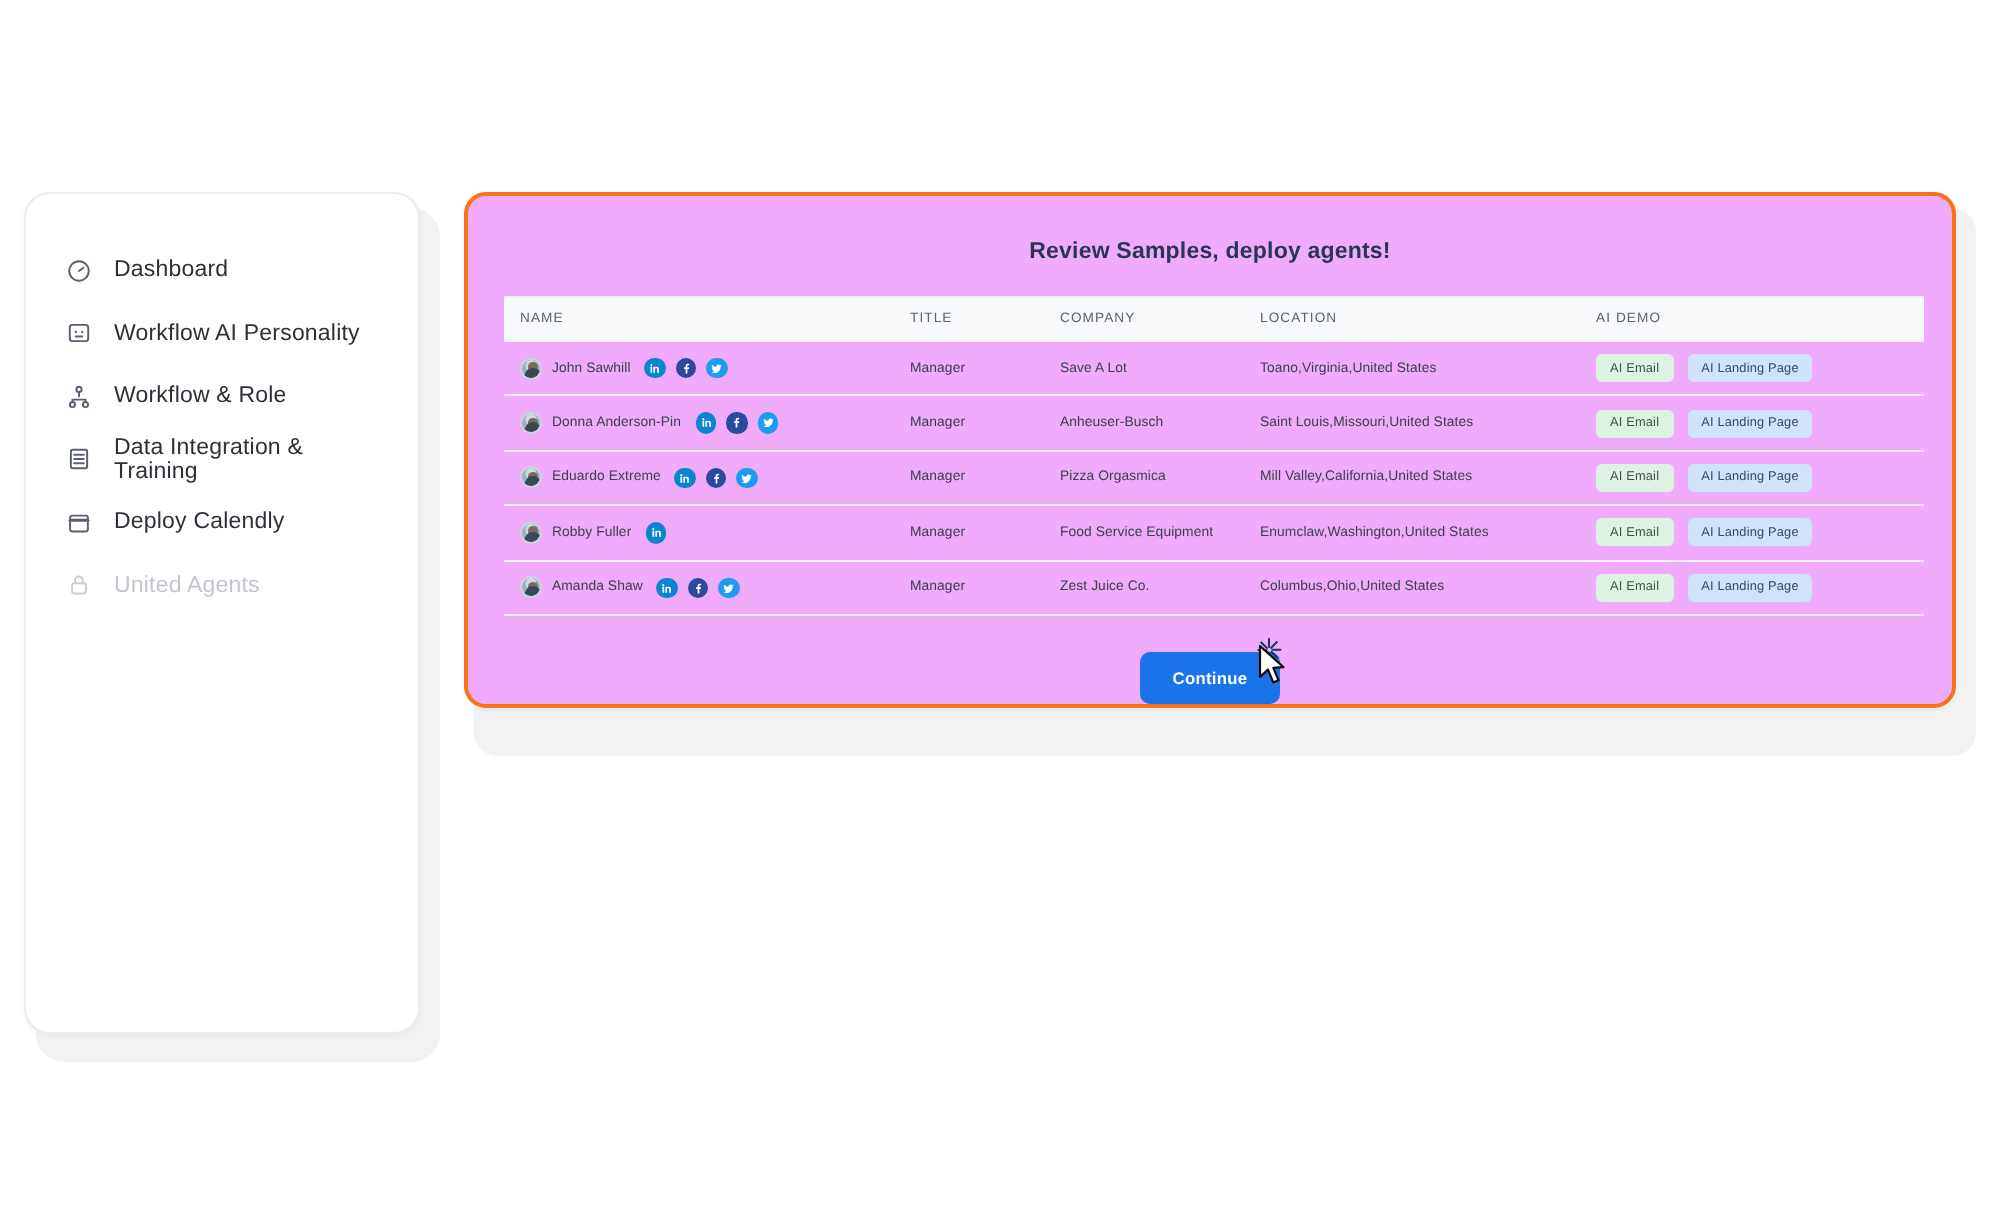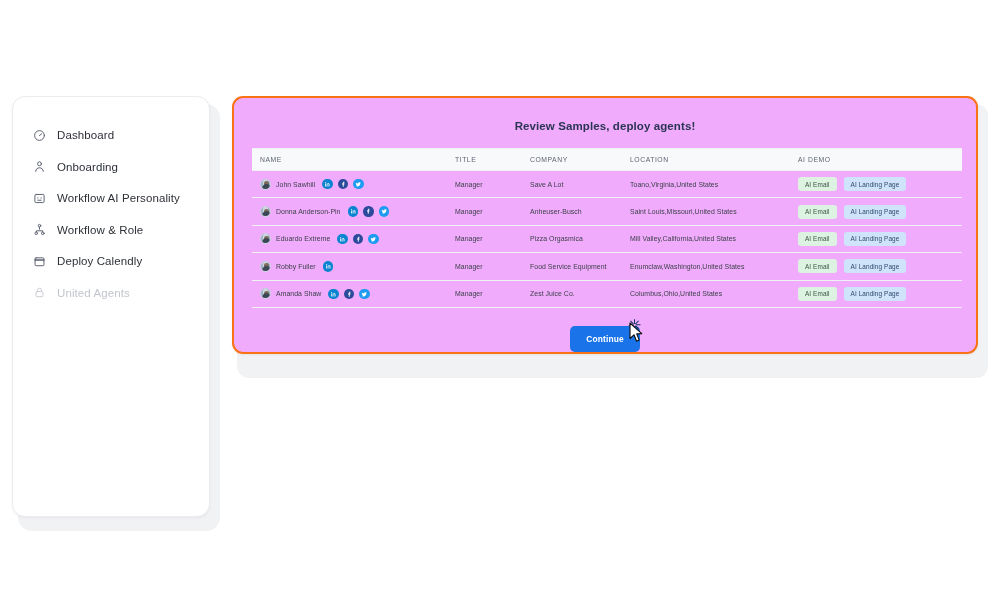--- a/index.html
+++ b/index.html
@@ -285,29 +285,20 @@
         <div class="nav-item">
           <span class="nav-ico">
             <svg viewBox="0 0 24 24" fill="none" stroke="currentColor" stroke-width="1.8" stroke-linecap="round">
               <circle cx="12" cy="12" r="9"></circle>
                 <path d="M12 12l4-3"></path>
             </svg>
           </span>
           <span>Dashboard</span>
         </div>
 
-        <div class="nav-item">
-          <span class="nav-ico">
-            <svg viewBox="0 0 24 24" fill="none" stroke="currentColor" stroke-width="1.8" stroke-linecap="round">
-              <circle cx="12" cy="7" r="3.6"></circle>
-                <path d="M5 21c0-4 3.2-6.6 7-6.6S19 17 19 21"></path>
-            </svg>
-          </span>
-          <span>Onboarding</span>
-        </div>
 
         <div class="nav-item">
           <span class="nav-ico">
             <svg viewBox="0 0 24 24" fill="none" stroke="currentColor" stroke-width="1.8" stroke-linecap="round">
               <rect x="3.5" y="4.5" width="17" height="15" rx="2.4"></rect>
               <circle cx="9" cy="11" r="1.1" fill="currentColor" stroke="none"></circle>
               <circle cx="15" cy="11" r="1.1" fill="currentColor" stroke="none"></circle>
               <path d="M9 15.2h6"></path>
             </svg>
           </span>
@@ -319,20 +310,29 @@
             <svg viewBox="0 0 24 24" fill="none" stroke="currentColor" stroke-width="1.8" stroke-linecap="round">
               <circle cx="12" cy="5" r="2.4"></circle>
               <circle cx="6" cy="19" r="2.4"></circle>
               <circle cx="18" cy="19" r="2.4"></circle>
               <path d="M12 7.4v4M6 16.6v-2.2h12v2.2"></path>
             </svg>
           </span>
           <span>Workflow &amp; Role</span>
         </div>
 
+        <div class="nav-item">
+          <span class="nav-ico">
+            <svg viewBox="0 0 24 24" fill="none" stroke="currentColor" stroke-width="1.8" stroke-linecap="round">
+              <rect x="4.5" y="3.5" width="15" height="17" rx="1.6"></rect>
+              <path d="M7.6 8h8.8M7.6 12h8.8M7.6 16h8.8"></path>
+            </svg>
+          </span>
+          <span>Data Integration &amp; Training</span>
+        </div>
 
         <div class="nav-item">
           <span class="nav-ico">
             <svg viewBox="0 0 24 24" fill="none" stroke="currentColor" stroke-width="1.8" stroke-linecap="round">
               <rect x="3.8" y="5.2" width="16.4" height="14.6" rx="2"></rect>
               <path d="M3.8 9.4h16.4" stroke-width="2.8"></path>
             </svg>
           </span>
           <span>Deploy Calendly</span>
         </div>

